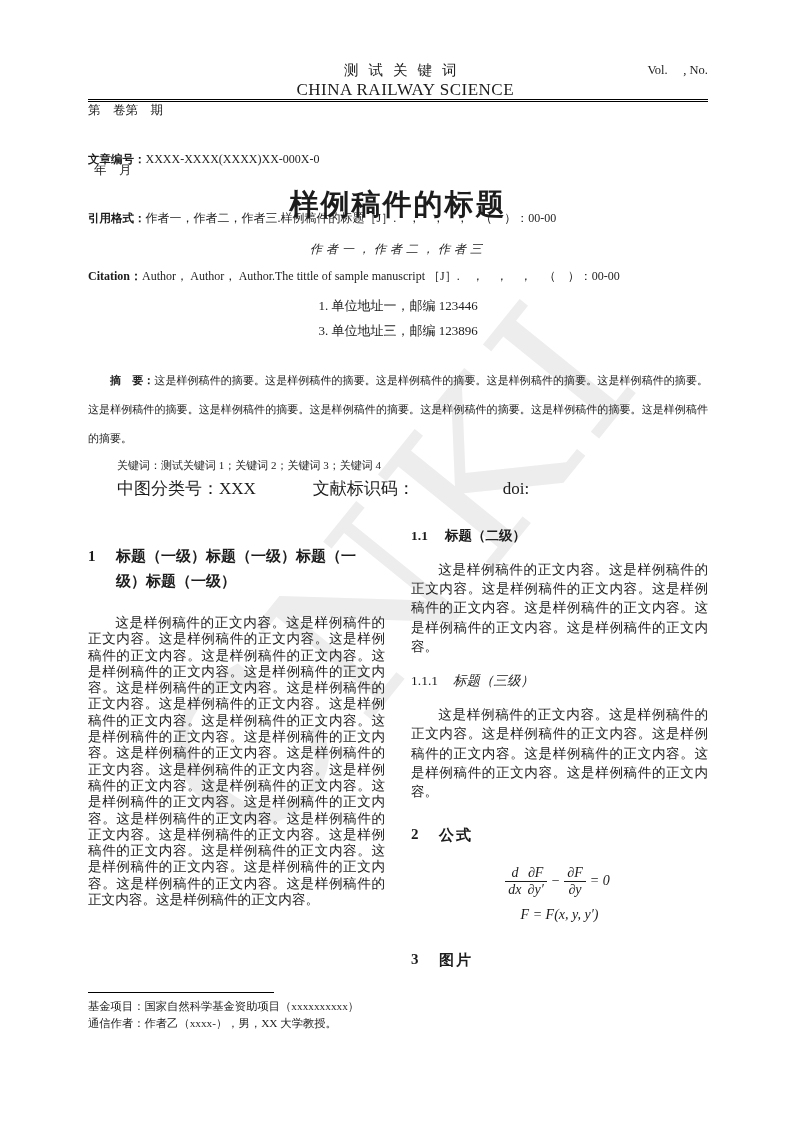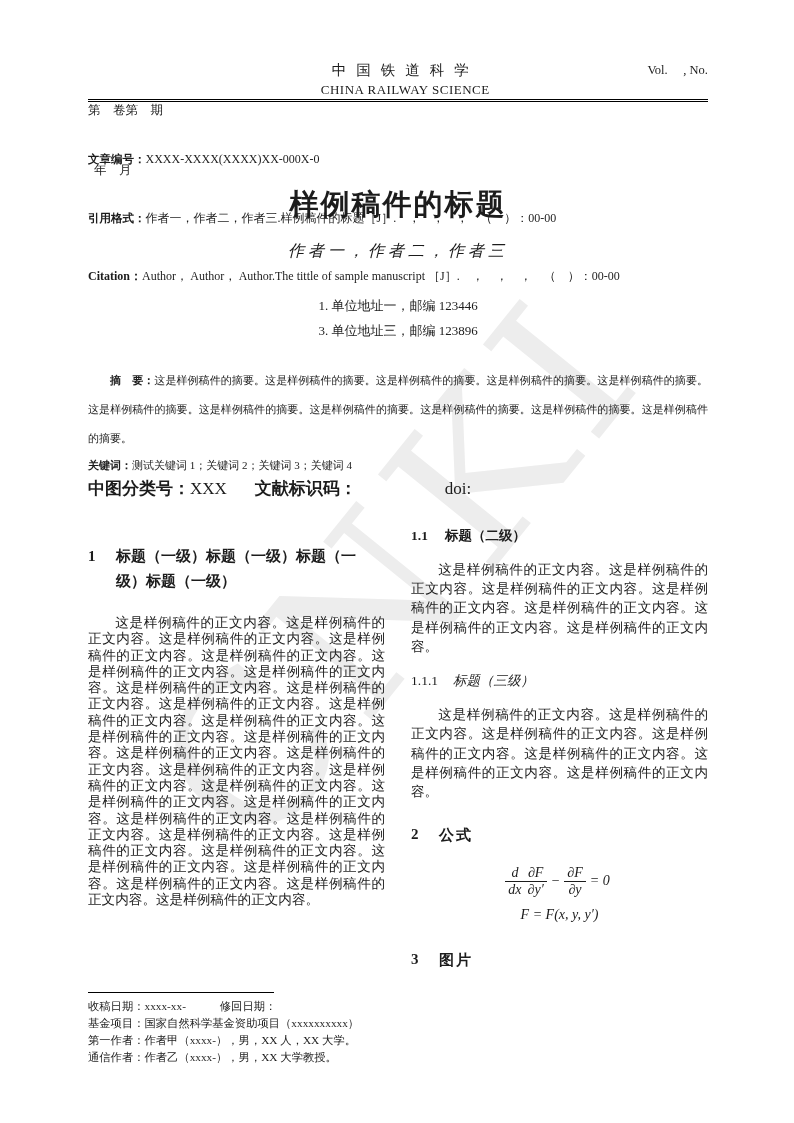--- a/index.html
+++ b/index.html
@@ -14,39 +14,39 @@
     user-select:none;pointer-events:none;line-height:1;
   }
   .content{position:absolute;left:88px;top:0;width:620px;z-index:1;}
 
   
   .jheader{position:absolute;top:60px;left:0;width:620px;display:flex;justify-content:space-between;align-items:flex-start;font-size:12.5px;line-height:20px;}
   .jh-left{white-space:pre-wrap;}
   .jh-left .l2{padding-left:6px;}
   .jh-center{text-align:center;}
   .jh-cn{font-size:14.5px;letter-spacing:10px;white-space:pre-wrap;}
-  .jh-en{font-size:13px;letter-spacing:.5px;}
+  .jh-en{font-size:17px;letter-spacing:.5px;}
   .jh-right{white-space:pre-wrap;text-align:right;}
   .double-rule{position:absolute;top:99px;left:0;width:620px;height:3px;border-top:1.4px solid #000;border-bottom:1.4px solid #000;box-sizing:border-box;}
 
   
   .meta{position:absolute;top:111px;left:0;width:620px;font-size:12px;line-height:19.5px;white-space:pre-wrap;}
   .meta .lbl{font-family:"Liberation Sans","DejaVu Sans",sans-serif;font-weight:bold;font-size:11.5px;text-align:right;}
   .meta .lbl-en{font-weight:bold;font-family:Liberation Serif, serif;}
 
   
   .art-title{position:absolute;top:185px;left:0;width:620px;text-align:center;font-family:"Liberation Sans","DejaVu Sans",sans-serif;font-weight:bold;font-size:29px;letter-spacing:2px;}
-  .authors{position:absolute;top:241px;left:0;width:620px;text-align:center;font-style:italic;font-size:16px;letter-spacing:4px;}
+  .authors{position:absolute;top:241px;left:0;width:620px;text-align:center;font-style:italic;font-size:12px;letter-spacing:4px;}
   .affils{position:absolute;top:293px;left:0;width:620px;text-align:center;font-size:13px;line-height:25px;}
 
   
   .abstract{position:absolute;top:366px;left:0;width:620px;font-size:11px;line-height:29px;text-align:justify;word-break:break-all;text-indent:2em;}
   .abstract .lbl{font-family:"Liberation Sans","DejaVu Sans",sans-serif;font-weight:bold;white-space:pre-wrap;}
   .keywords{position:absolute;top:454px;left:0;width:620px;font-size:11px;line-height:22px;}
-  .keywords .lbl,.clc .lbl{font-family:"Liberation Sans","DejaVu Sans",sans-serif;font-weight:bold;}
+  .keywords .lbl,.clc .lbl{font-family:"Liberation Sans","DejaVu Sans",sans-serif;font-weight:normal;margin-left:29px;}
   .clc{position:absolute;top:478px;left:0;width:620px;font-size:17px;line-height:22px;}
   .clc .v1{margin-right:28px;}
   .clc .lbl2{margin-right:88px;}
 
   
   .columns{position:absolute;top:518px;left:0;width:620px;display:flex;gap:26px;}
   .col{width:297px;}
   .h-l1{margin-top:26px;display:flex;font-family:"Liberation Serif","DejaVu Serif",serif;font-weight:bold;font-size:15px;line-height:25px;}
   .h-l1 .no{flex:0 0 28px;}
   .h-l1 .tx{flex:1;}
@@ -85,21 +85,21 @@
   <div class="watermark">CNKI</div>
 
   <div class="content">
 
     <div class="jheader">
       <div class="jh-left">
         <div>第　卷第　期</div>
         <div class="l2">年　月</div>
       </div>
       <div class="jh-center">
-        <div class="jh-cn">中国铁道科学</div>
+        <div class="jh-cn">测试关键词</div>
         <div class="jh-en">CHINA RAILWAY SCIENCE</div>
       </div>
       <div class="jh-right">Vol.　 , No.</div>
     </div>
     <div class="double-rule"></div>
 
     <div class="meta">
       <div><span class="lbl">文章编号：</span><span>XXXX-XXXX(XXXX)XX-000X-0</span></div>
       <div><span class="lbl">引用格式：</span><span>作者一，作者二，作者三.样例稿件的标题［J］.　，　，　，　（　）：00-00</span></div>
       <div><span class="lbl-en">Citation：</span><span>Author， Author， Author.The tittle of sample manuscript ［J］.　，　，　，　（　）：00-00</span></div>
@@ -156,20 +156,18 @@
         <div class="h-big h-pic">
           <span class="no">3</span>
           <span class="tx">图片</span>
         </div>
       </div>
 
     </div>
 
     <div class="footnotes">
       <div class="foot-rule"></div>
-      <div>收稿日期：xxxx-xx-　　　修回日期：</div>
       <div>基金项目：国家自然科学基金资助项目（xxxxxxxxxx）</div>
-      <div>第一作者：作者甲（xxxx-），男，XX 人，XX 大学。</div>
       <div>通信作者：作者乙（xxxx-），男，XX 大学教授。</div>
     </div>
 
   </div>
 </div>
 
 </body></html>

